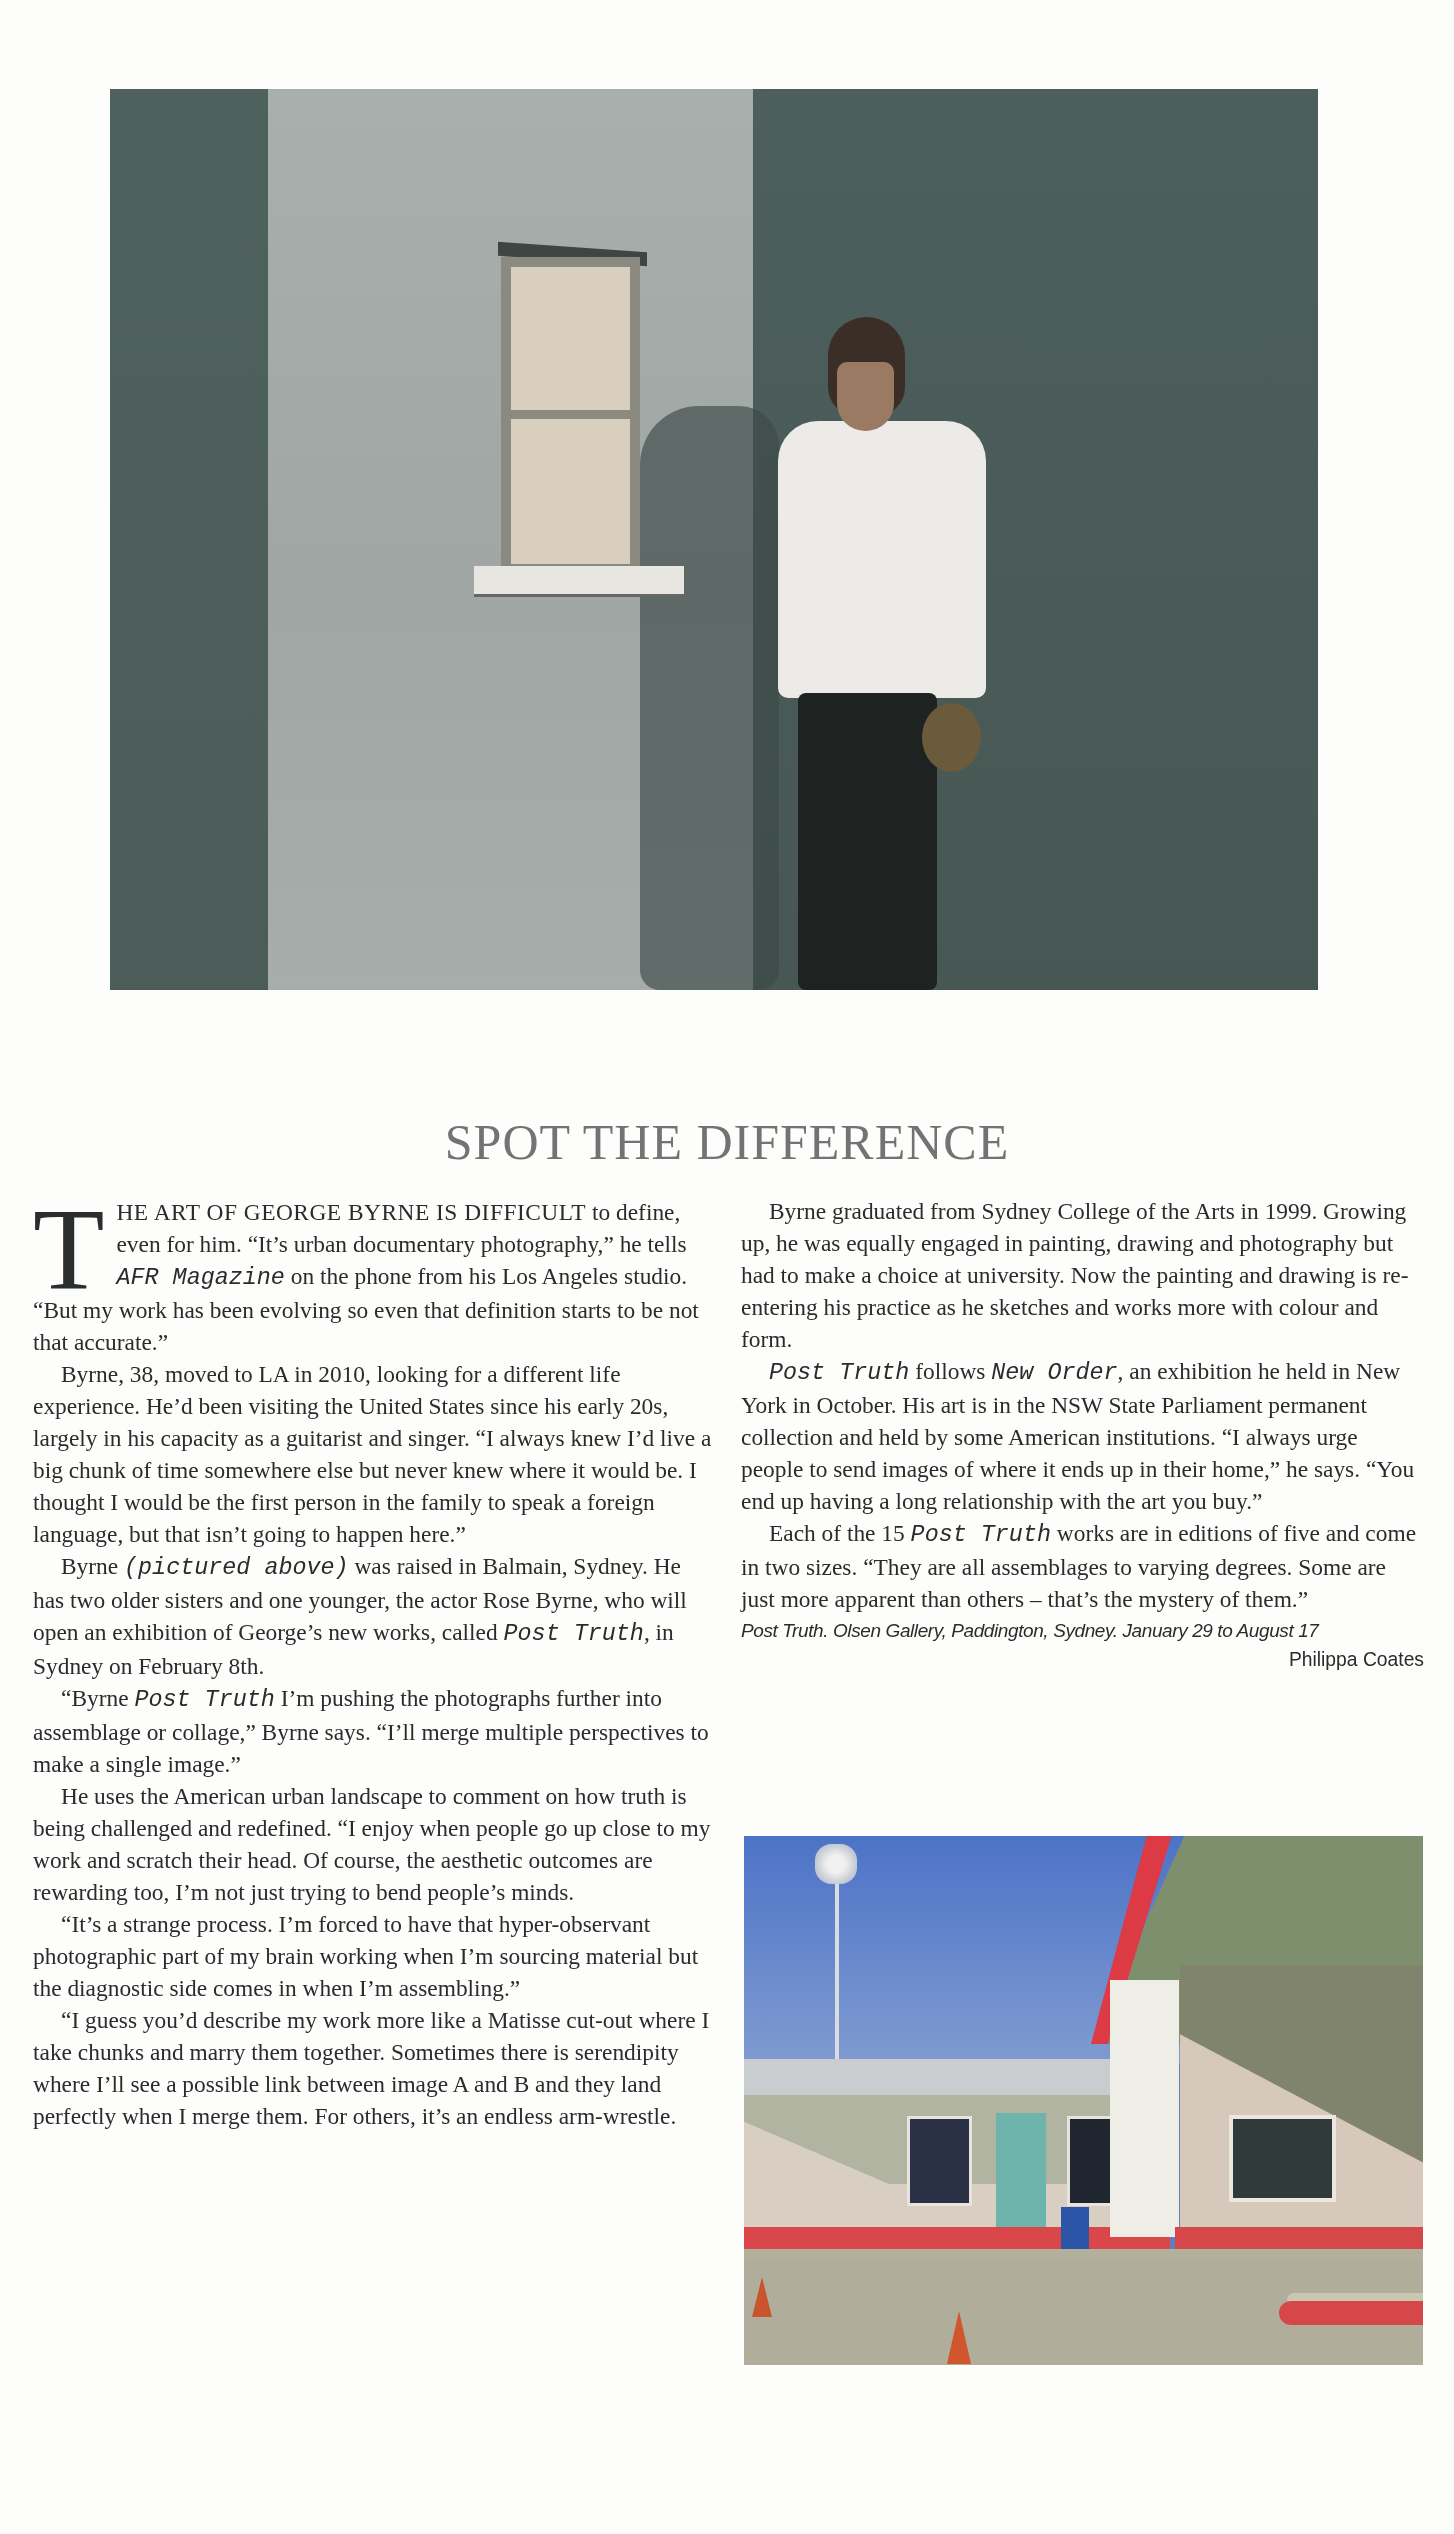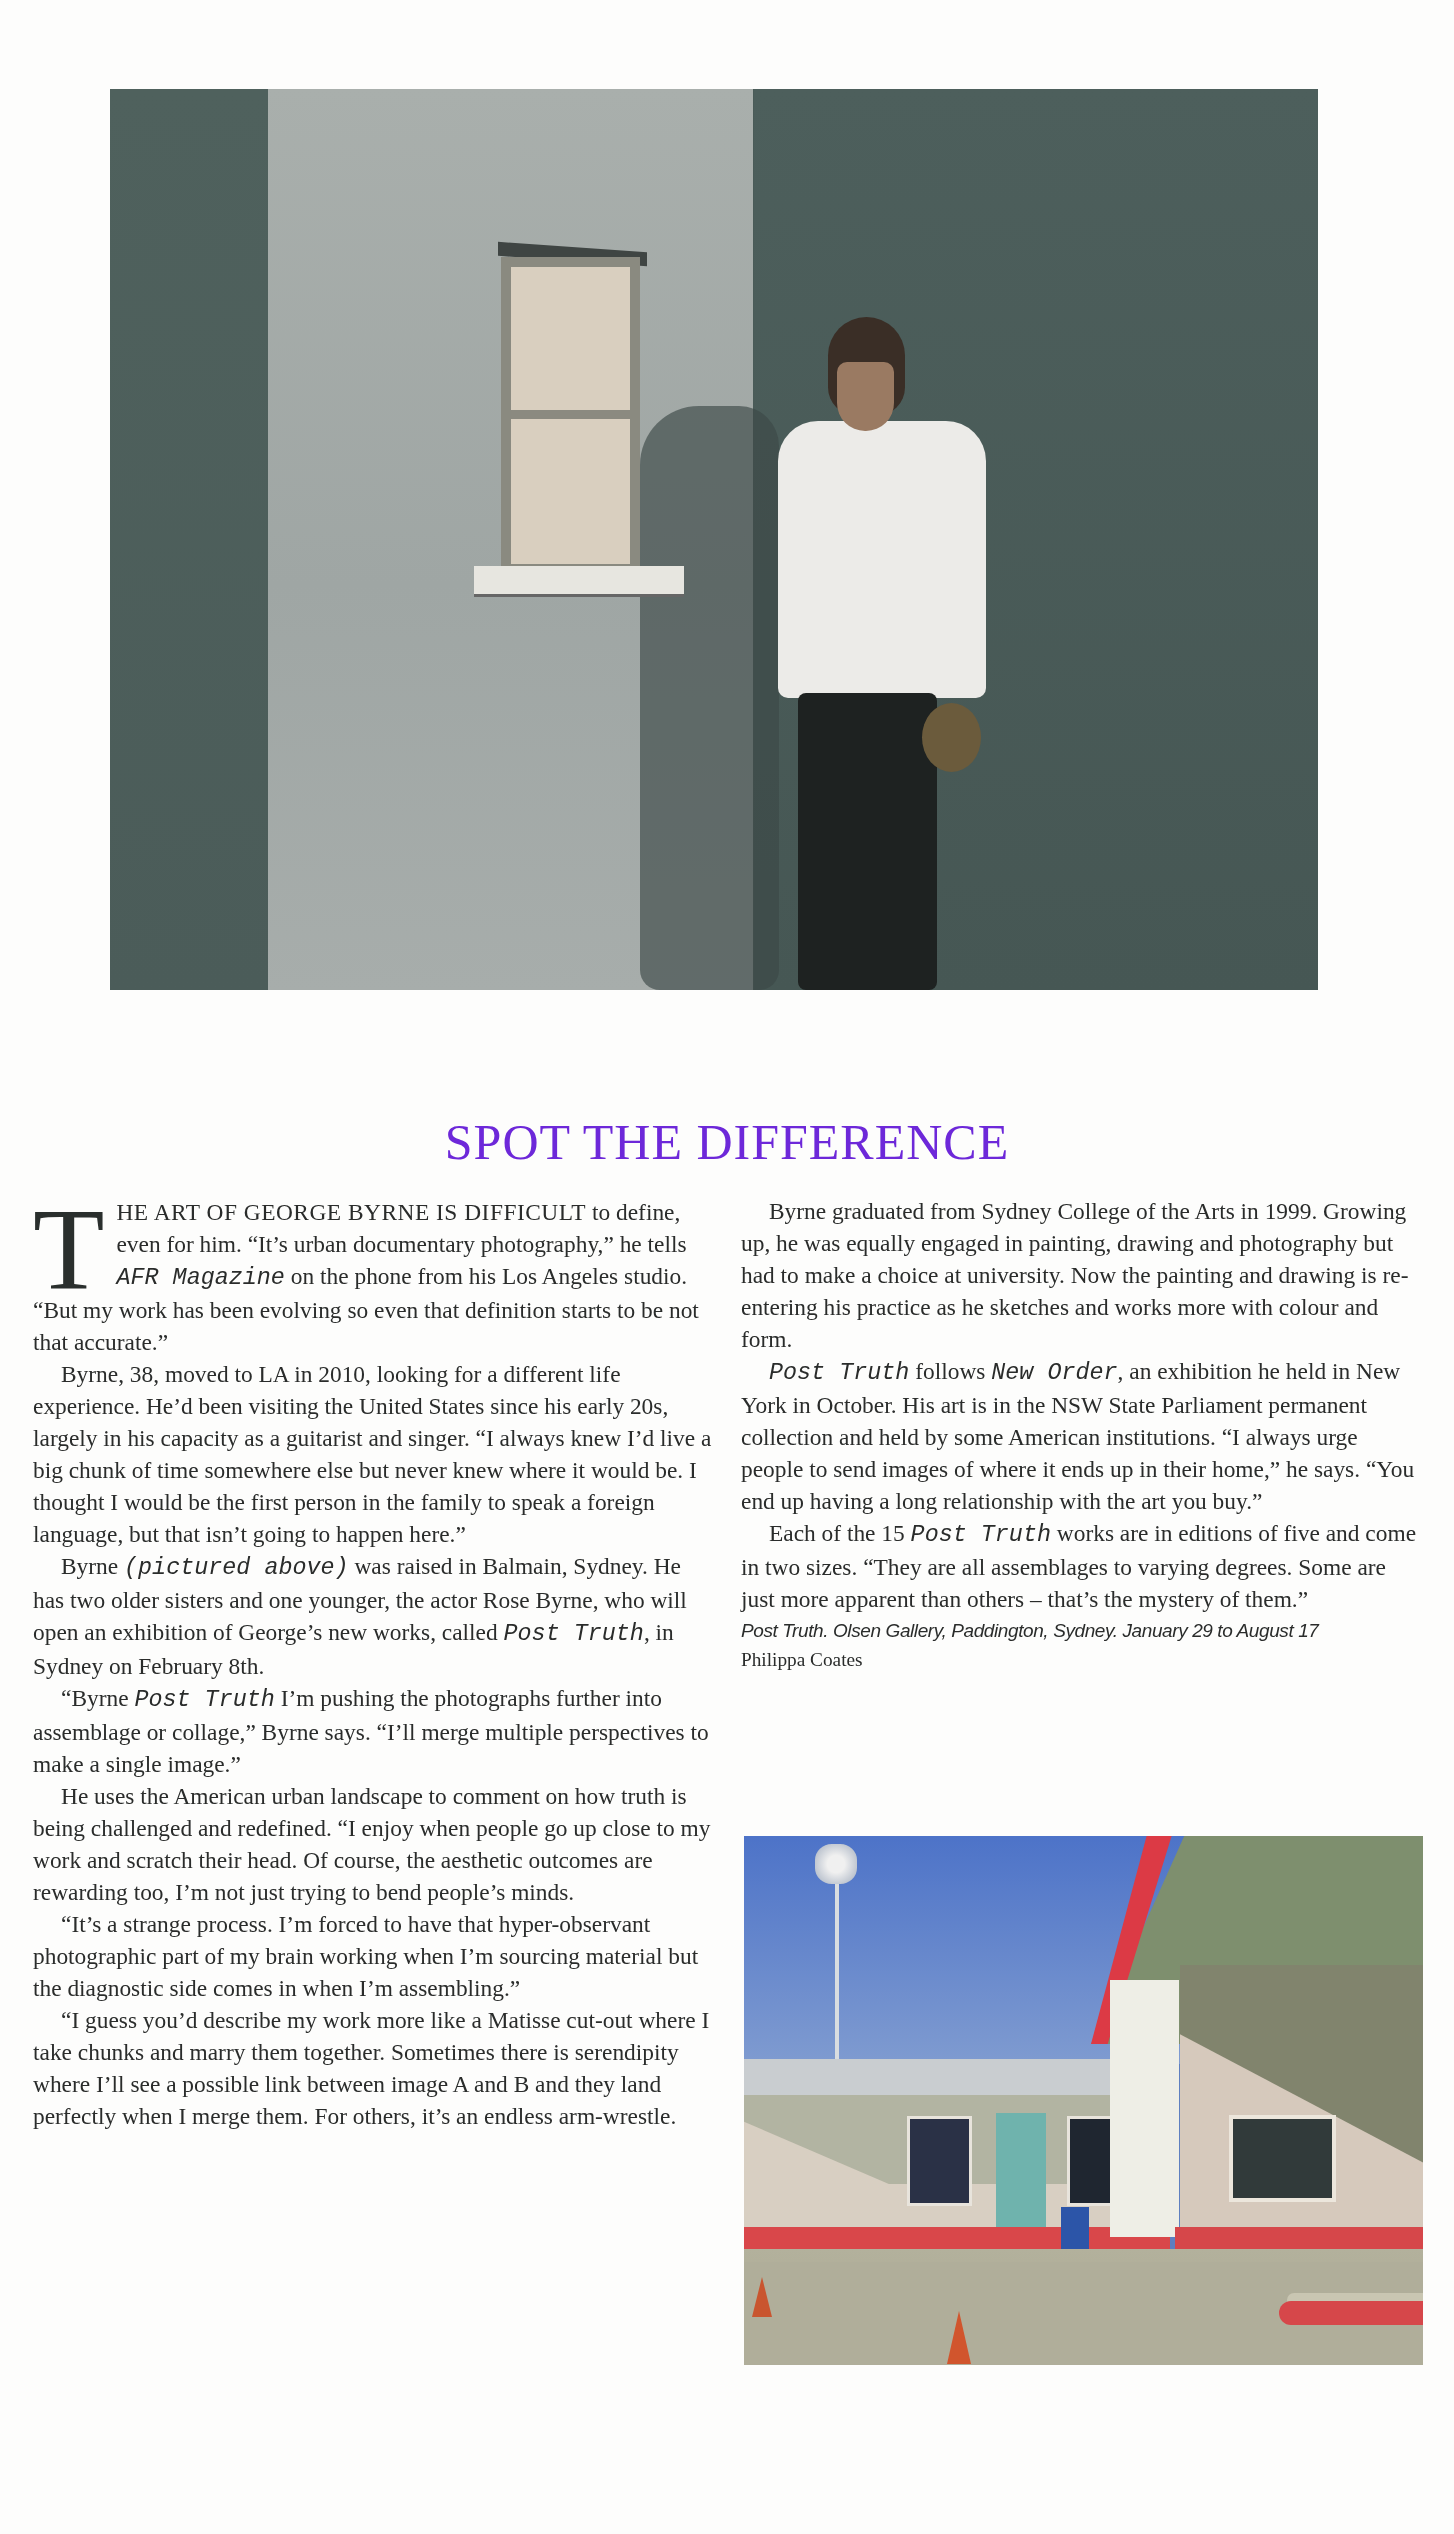--- a/index.html
+++ b/index.html
@@ -21,33 +21,33 @@
   .hero .shadow { position: absolute; left: 530px; top: 317px; width: 139px; height: 584px; background: #3c4846; opacity: .65; border-radius: 59px 40px 20px 20px; }
   .hero .person { position: absolute; left: 668px; top: 228px; width: 228px; height: 673px; }
   .hero .head { position: absolute; left: 50px; top: 0; width: 77px; height: 99px; background: #3a2e26; border-radius: 40px 40px 30px 30px; }
   .hero .face { position: absolute; left: 59px; top: 45px; width: 57px; height: 69px; background: #9a7a62; border-radius: 10px 10px 28px 28px; }
   .hero .shirt { position: absolute; left: 0; top: 104px; width: 208px; height: 277px; background: #ecebe8; border-radius: 40px 40px 10px 10px; }
   .hero .pants { position: absolute; left: 20px; top: 376px; width: 139px; height: 297px; background: #1e2221; border-radius: 8px; }
   .hero .hat { position: absolute; left: 144px; top: 386px; width: 59px; height: 69px; background: #6b5b3c; border-radius: 50%; }
 
   .title {
     position: absolute; left: 0; width: 1454px; top: 1079px; text-align: center;
-    font-size: 50px; letter-spacing: 1px; color: #6d28d9; font-weight: normal;
+    font-size: 50px; letter-spacing: 1px; color: #737373; font-weight: normal;
   }
 
   .col { position: absolute; font-size: 23.4px; line-height: 32px; color: #2a2c2b; }
   .col p { margin: 0; text-indent: 28px; }
   .col p.first { text-indent: 0; }
   .col-left { left: 33px; top: 1196px; width: 683px; }
   .col-right { left: 741px; top: 1195px; width: 683px; }
   .dropcap { float: left; font-size: 117px; line-height: 91px; margin: 8px 12px -4px 0; color: #2a2f2d; }
   .smallcaps { letter-spacing: 0.5px; }
   em { font-style: italic; font-family: Liberation Mono, monospace; }
   .credit-line { font-family: "Liberation Sans", "DejaVu Sans", sans-serif; font-style: italic; font-size: 19px; line-height: 28px; letter-spacing: -0.4px; text-indent: 0 !important; margin-top: 2px !important; }
-  .author { font-family: Liberation Serif, serif; font-size: 19.3px; line-height: 30px; text-indent: 0 !important; }
+  .author { font-family: Liberation Sans, sans-serif; font-size: 19.3px; line-height: 30px; text-indent: 0 !important; text-align: right; }
 
   .motel {
     position: absolute; left: 744px; top: 1836px; width: 679px; height: 529px; overflow: hidden; background: #5e7fc0;
   }
   .motel .sky { position: absolute; left: 0; top: 0; width: 100%; height: 228px; background: linear-gradient(180deg, #4d73c8 0%, #7f9bd0 100%); }
   .motel .pole { position: absolute; left: 91px; top: 20px; width: 4px; height: 218px; background: #d9dde0; }
   .motel .lamp { position: absolute; left: 71px; top: 8px; width: 42px; height: 40px; background: radial-gradient(circle, #f0f0f0 30%, #b8c0cc 80%); border-radius: 40%; }
   .motel .roof-low { position: absolute; left: 0; top: 223px; width: 426px; height: 36px; background: #c9cdd0; border-bottom: 6px solid #8fb3c0; }
   .motel .wall-low { position: absolute; left: 0; top: 259px; width: 426px; height: 139px; background: #d8cfc2; }
   .motel .wall-low-shade { position: absolute; left: 0; top: 259px; width: 426px; height: 89px; background: #a9ad9a; clip-path: polygon(0 0, 100% 0, 100% 100%, 34% 100%, 0 30%); opacity: .8; }

